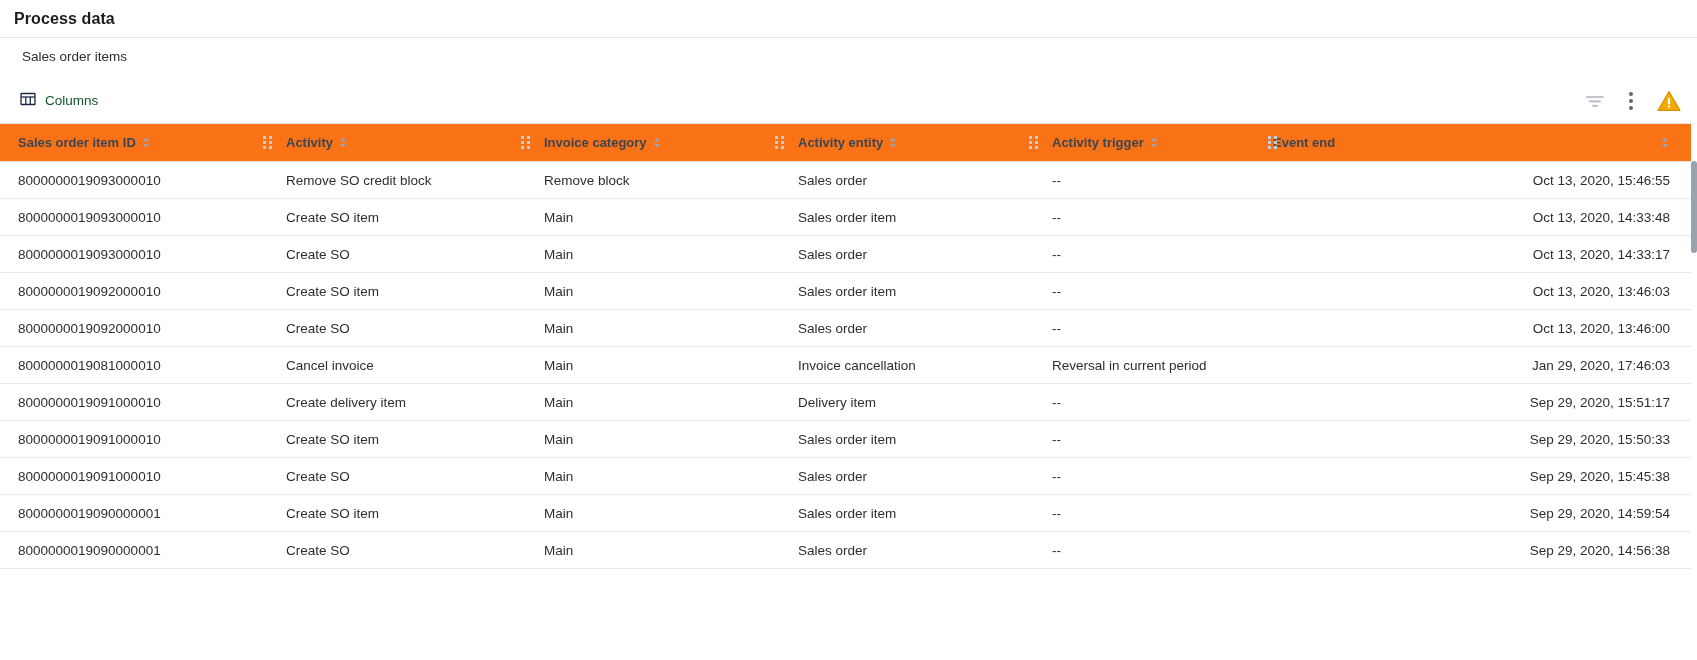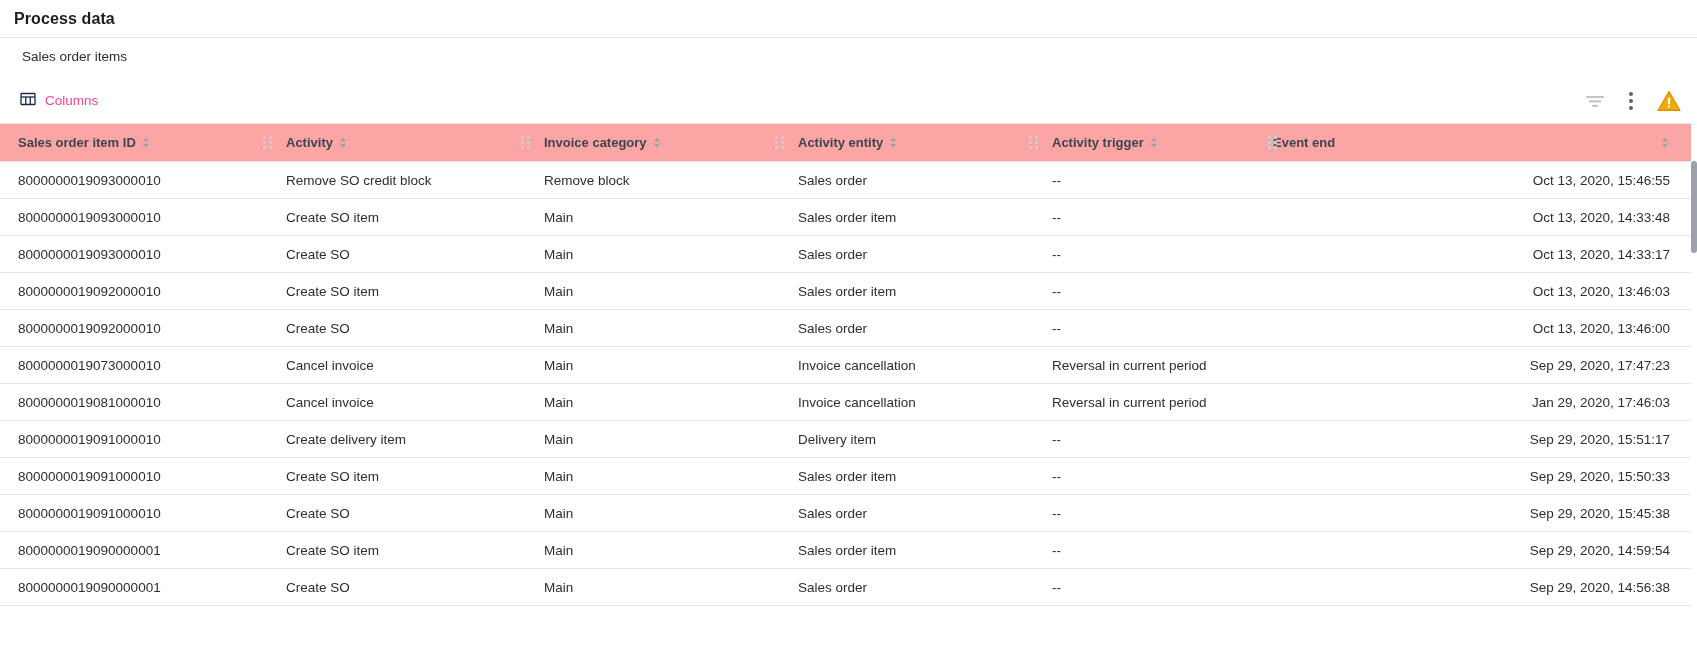--- a/index.html
+++ b/index.html
@@ -52,36 +52,36 @@
   
   .toolbar {
     height: 45px;
     display: flex;
     align-items: center;
     padding: 0 16px 0 18px;
     background: #fff;
   }
   .columns-btn {
     display: flex; align-items: center; gap: 9px;
-    font-size: 13.5px; color: #ec4899; cursor: pointer;
+    font-size: 13.5px; color: #14532d; cursor: pointer;
     padding: 3px 2px;
   }
   .toolbar-spacer { flex: 1 1 auto; }
   .toolbar-icons { display: flex; align-items: center; gap: 24px; }
   .tb-icon { display: flex; align-items: center; justify-content: center; cursor: pointer; }
 
   .dots { display: flex; flex-direction: column; gap: 3px; align-items: center; }
   .dots i { width: 4px; height: 4px; border-radius: 50%; background: #5b6472; display: block; }
 
   
   .table-wrap { flex: 1 1 auto; position: relative; overflow: hidden; background: #fff; }
   table { width: 1691px; border-collapse: collapse; table-layout: fixed; }
 
   thead th {
-    background: #fca5a5;
+    background: #f97316;
     height: 38px;
     font-size: 13px;
     font-weight: 700;
     color: #3d4551;
     text-align: left;
     padding: 0 0 0 0;
     border-top: 1px solid #e3e5e8;
     border-bottom: 1px solid #dfe1e5;
     vertical-align: middle;
     position: relative;
@@ -341,28 +341,20 @@
           </tr>
           <tr>
             <td class="c0">8000000019092000010</td>
             <td class="c1">Create SO</td>
             <td class="c2">Main</td>
             <td class="c3">Sales order</td>
             <td class="c4">--</td>
             <td class="c5 right">Oct 13, 2020, 13:46:00</td>
           </tr>
           <tr>
-            <td class="c0">8000000019073000010</td>
-            <td class="c1">Cancel invoice</td>
-            <td class="c2">Main</td>
-            <td class="c3">Invoice cancellation</td>
-            <td class="c4">Reversal in current period</td>
-            <td class="c5 right">Sep 29, 2020, 17:47:23</td>
-          </tr>
-          <tr>
             <td class="c0">8000000019081000010</td>
             <td class="c1">Cancel invoice</td>
             <td class="c2">Main</td>
             <td class="c3">Invoice cancellation</td>
             <td class="c4">Reversal in current period</td>
             <td class="c5 right">Jan 29, 2020, 17:46:03</td>
           </tr>
           <tr>
             <td class="c0">8000000019091000010</td>
             <td class="c1">Create delivery item</td>

